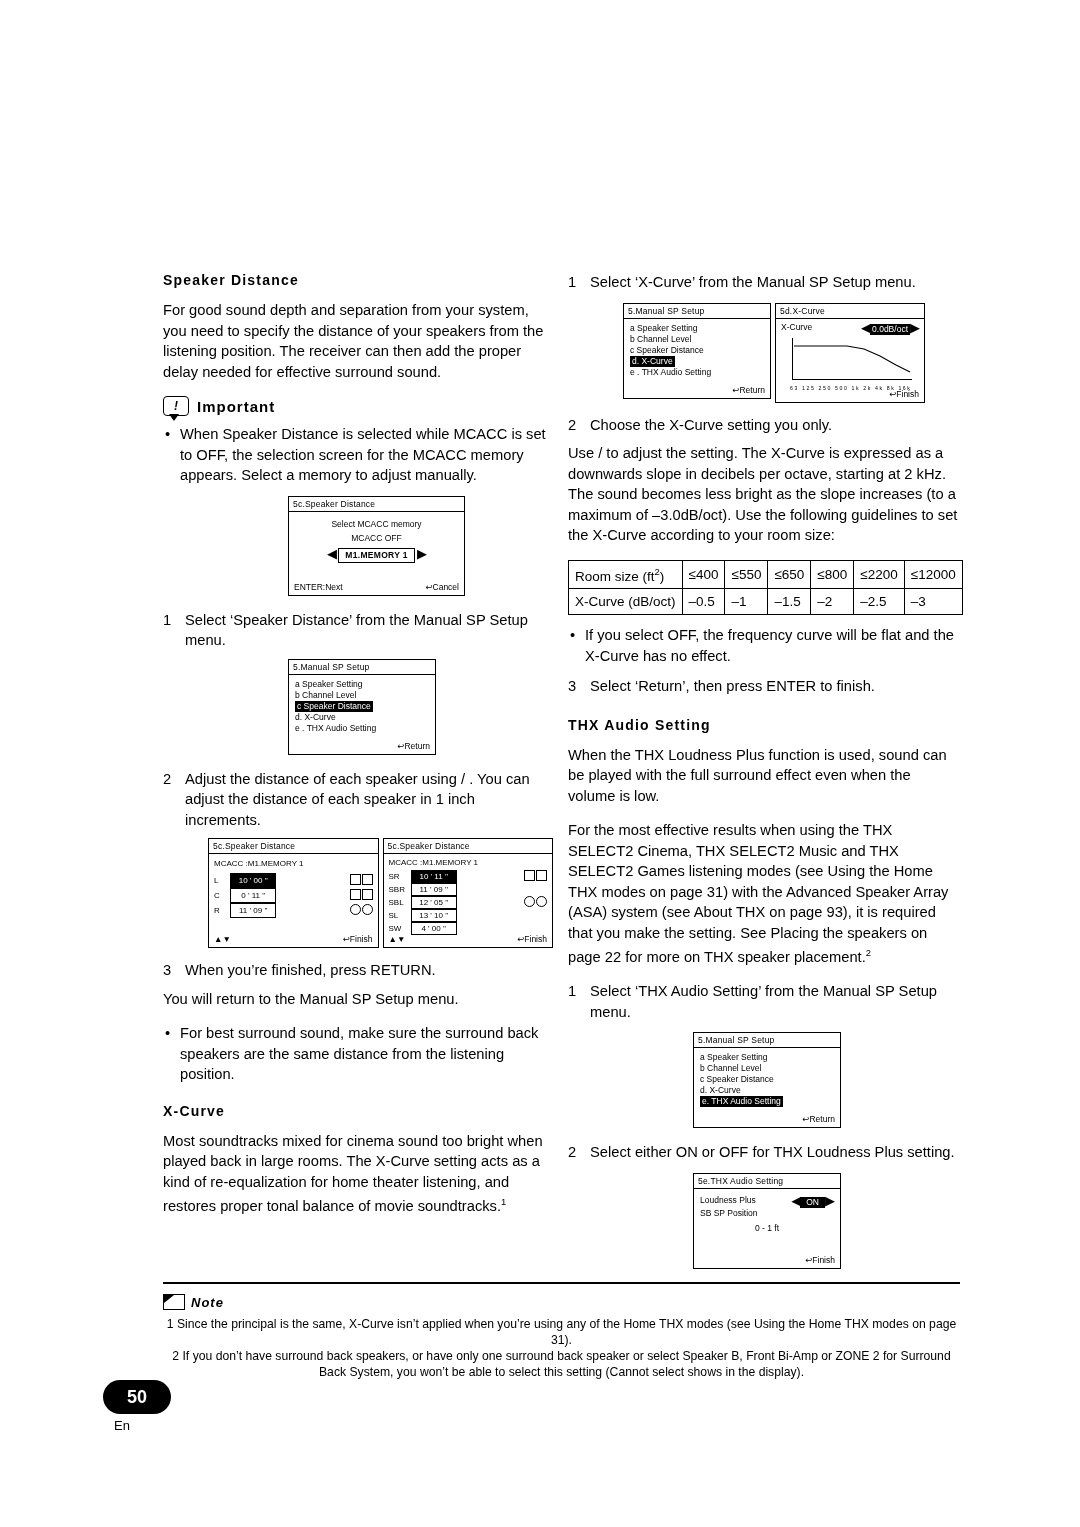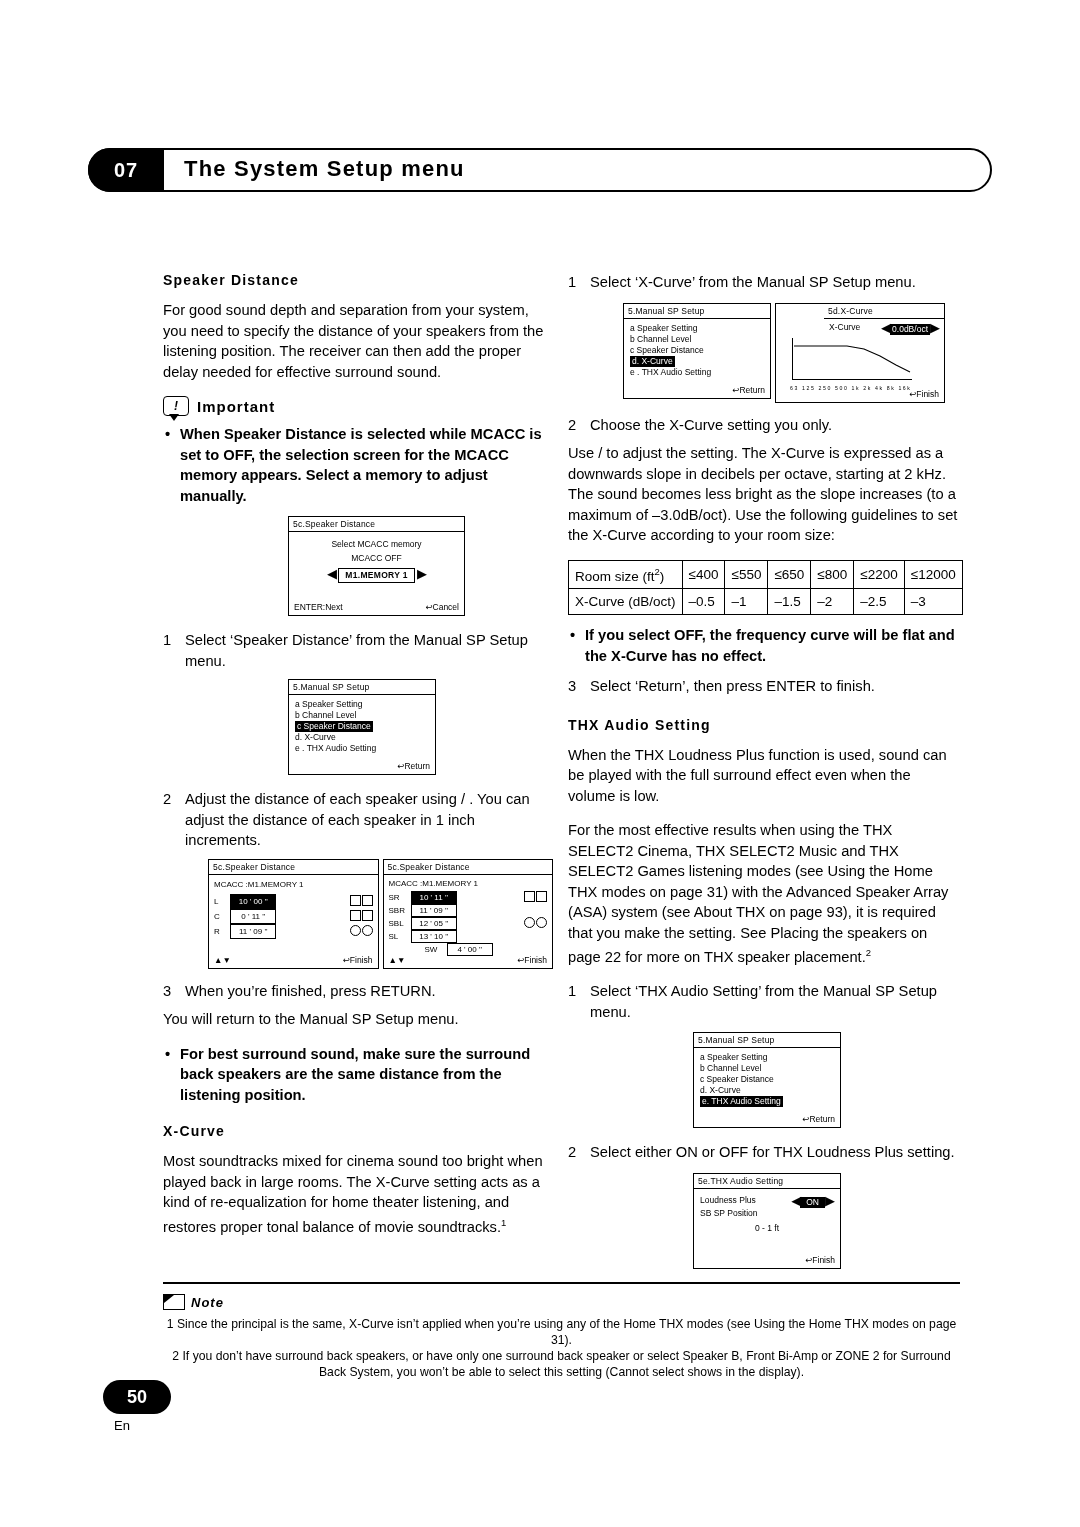--- a/index.html
+++ b/index.html
@@ -142,21 +142,20 @@
     left: 4px; bottom: -6px;
     border-left: 5px solid transparent;
     border-right: 5px solid transparent;
     border-top: 7px solid #000;
   }
 
   ul.bul {
     margin: 0 0 10px 0;
     padding: 0;
     list-style: none;
-    font-weight: bold;
   }
   ul.bul li {
     position: relative;
     padding-left: 17px;
     font-size: 14.7px;
     line-height: 20.5px;
     margin-bottom: 4px;
   }
   ul.bul li:before {
     content: "\2022";
@@ -240,21 +239,21 @@
   .btnci {
     display: inline-block;
     width: 9px; height: 9px;
     border: 1.1px solid #000;
     border-radius: 50%;
     margin-left: 1px;
     vertical-align: middle;
   }
 
   
-  .xc-screen { width: 170px; height: 100px; padding-left: 48px; }
+  .xc-screen { width: 150px; height: 100px; }
   .xc-plot {
     position: absolute;
     left: 16px; top: 34px;
     width: 120px; height: 42px;
   }
   .xc-axis {
     position: absolute;
     left: 0; bottom: 0;
     width: 120px; height: 1px;
     background: #000;
@@ -338,25 +337,20 @@
     font-size: 13px;
   }
 
   .arrowglyph { font-size: 13px; letter-spacing: -1px; }
 </style>
 </head>
 <body>
 
 <div class="page">
 
-  <div class="header">
-    <div class="header-rule"></div>
-    <div class="header-chapter">07</div>
-    <div class="header-title">The System Setup menu</div>
-  </div>
 
   <div class="col-left">
 
     <h2 class="sec">Speaker Distance</h2>
     <p class="body">For good sound depth and separation from your system, you need to specify the distance of your speakers from the listening position. The receiver can then add the proper delay needed for effective surround sound.</p>
 
     <div class="callout">
       <span class="icon-box">
           <span class="ii">!</span>
         </span>
@@ -448,21 +442,21 @@
           <div>
             <span style="display:inline-block;width:20px;">SBL</span>
             <span class="valbox">12 ' 05 ''</span>
             <span style="float:right;"><span class="btnci"></span><span class="btnci"></span></span>
           </div>
           <div>
             <span style="display:inline-block;width:20px;">SL</span>
             <span class="valbox">13 ' 10 ''</span>
           </div>
           <div>
-            <span style="display:inline-block;width:20px;margin-left:36px;">SW</span>
+            <span style="display:inline-block;width:20px;">SW</span>
             <span class="valbox">4 ' 00 ''</span>
           </div>
         </div>
         <div class="foot2">▲▼</div>
         <div class="foot">↩<span>Finish</span></div>
       </div>
     </div>
 
     <div class="step">
       <span class="num">3</span>

